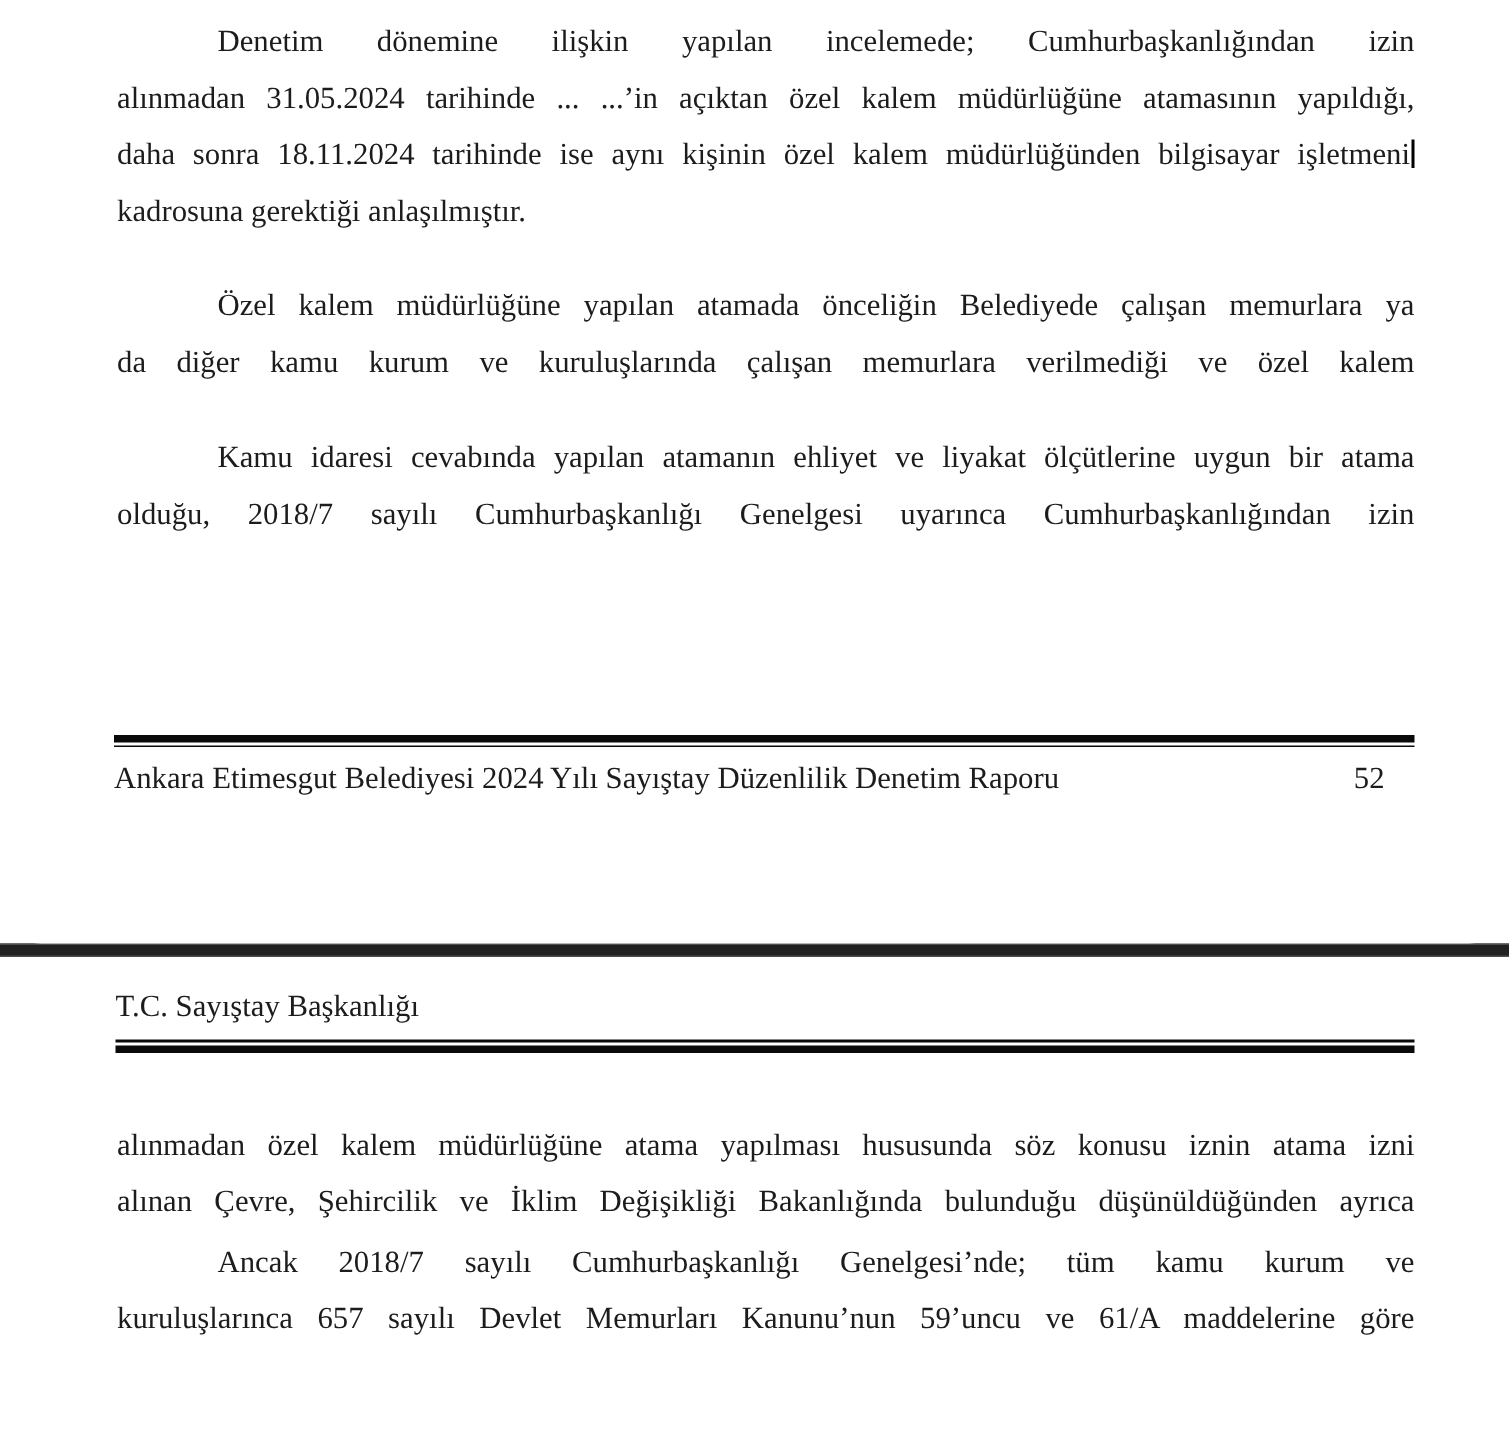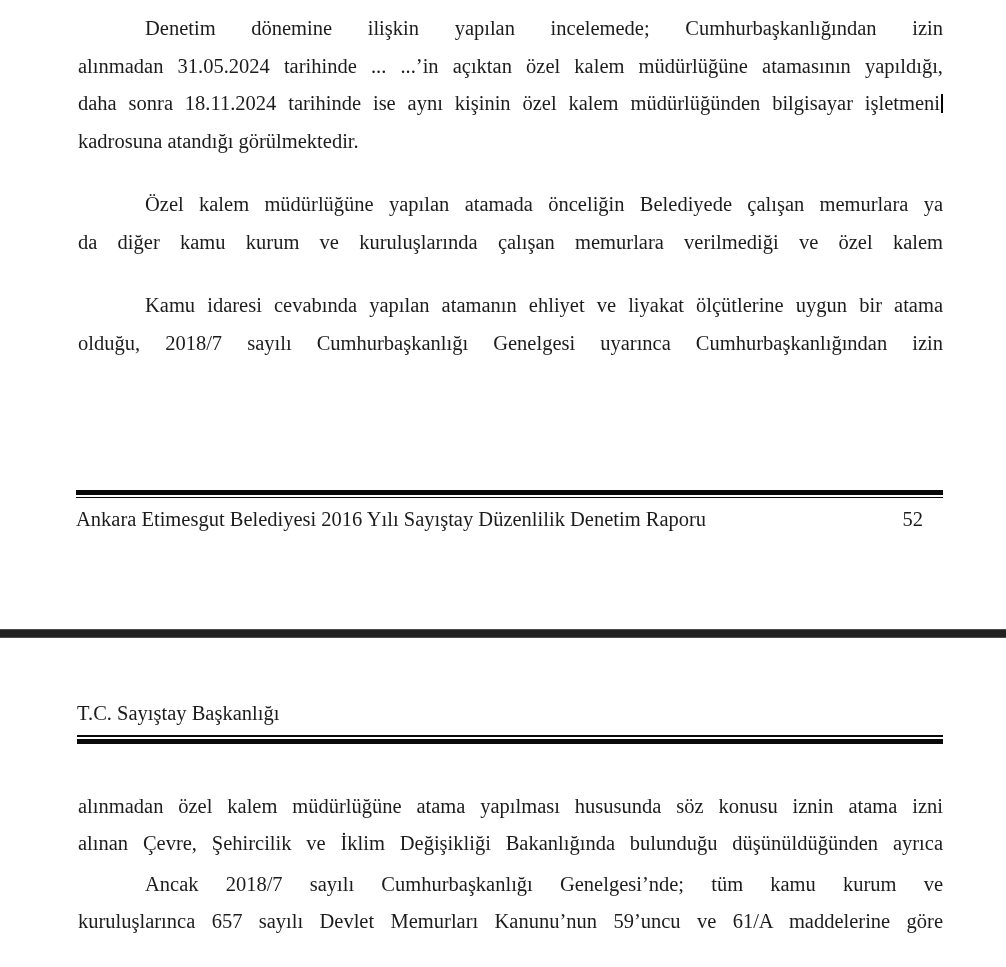--- a/index.html
+++ b/index.html
@@ -76,56 +76,56 @@
     height: 7px;
     background: #212121;
     border-top: 1px solid #4d4d4d;
     border-bottom: 1px solid #4d4d4d;
   }
 
   
   .header-area {
     margin-left: 77px;
     margin-right: 63px;
-    padding-top: 60px;
+    padding-top: 18px;
   }
   .header-title {
     font-size: 20.5px;
     line-height: 30px;
   }
   .header-area .rule-thin-thick { margin-top: 7px; }
 </style>
 </head>
 <body>
 
 <div class="page page-1">
   <div class="text-block">
       <div class="paragraph">
         <div class="line line-indent">Denetim dönemine ilişkin yapılan incelemede; Cumhurbaşkanlığından izin</div>
         <div class="line">alınmadan 31.05.2024 tarihinde ... ...’in açıktan özel kalem müdürlüğüne atamasının yapıldığı,</div>
         <div class="line">daha sonra 18.11.2024 tarihinde ise aynı kişinin özel kalem müdürlüğünden bilgisayar işletmeni<span class="caret"></span></div>
-        <div class="line line-left">kadrosuna atandığı görülmektedir.</div>
+        <div class="line line-left">kadrosuna gerektiği anlaşılmıştır.</div>
       </div>
       <div class="paragraph">
         <div class="line line-indent">Özel kalem müdürlüğüne yapılan atamada önceliğin Belediyede çalışan memurlara ya</div>
         <div class="line">da diğer kamu kurum ve kuruluşlarında çalışan memurlara verilmediği ve özel kalem</div>
       </div>
       <div class="paragraph">
         <div class="line line-indent">Kamu idaresi cevabında yapılan atamanın ehliyet ve liyakat ölçütlerine uygun bir atama</div>
         <div class="line">olduğu, 2018/7 sayılı Cumhurbaşkanlığı Genelgesi uyarınca Cumhurbaşkanlığından izin</div>
       </div>
     </div>
 
   <div class="footer-area">
     <div class="rule-thick-thin">
       <div class="thick"></div>
       <div class="thin"></div>
     </div>
     <div class="footer-row">
-      <span>Ankara Etimesgut Belediyesi 2016 Yılı Sayıştay Düzenlilik Denetim Raporu</span>
+      <span>Ankara Etimesgut Belediyesi 2024 Yılı Sayıştay Düzenlilik Denetim Raporu</span>
       <span class="page-number">52</span>
     </div>
   </div>
 </div>
 
 <div class="page-separator"></div>
 
 <div class="page page-2">
   <div class="header-area">
     <div class="header-title">T.C. Sayıştay Başkanlığı</div>

